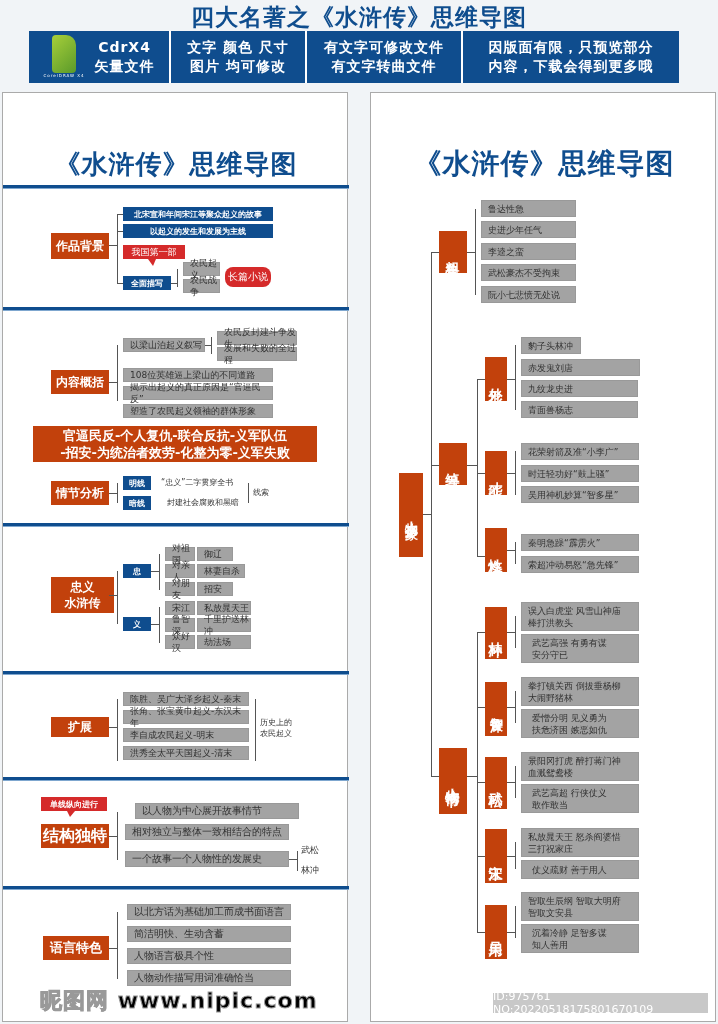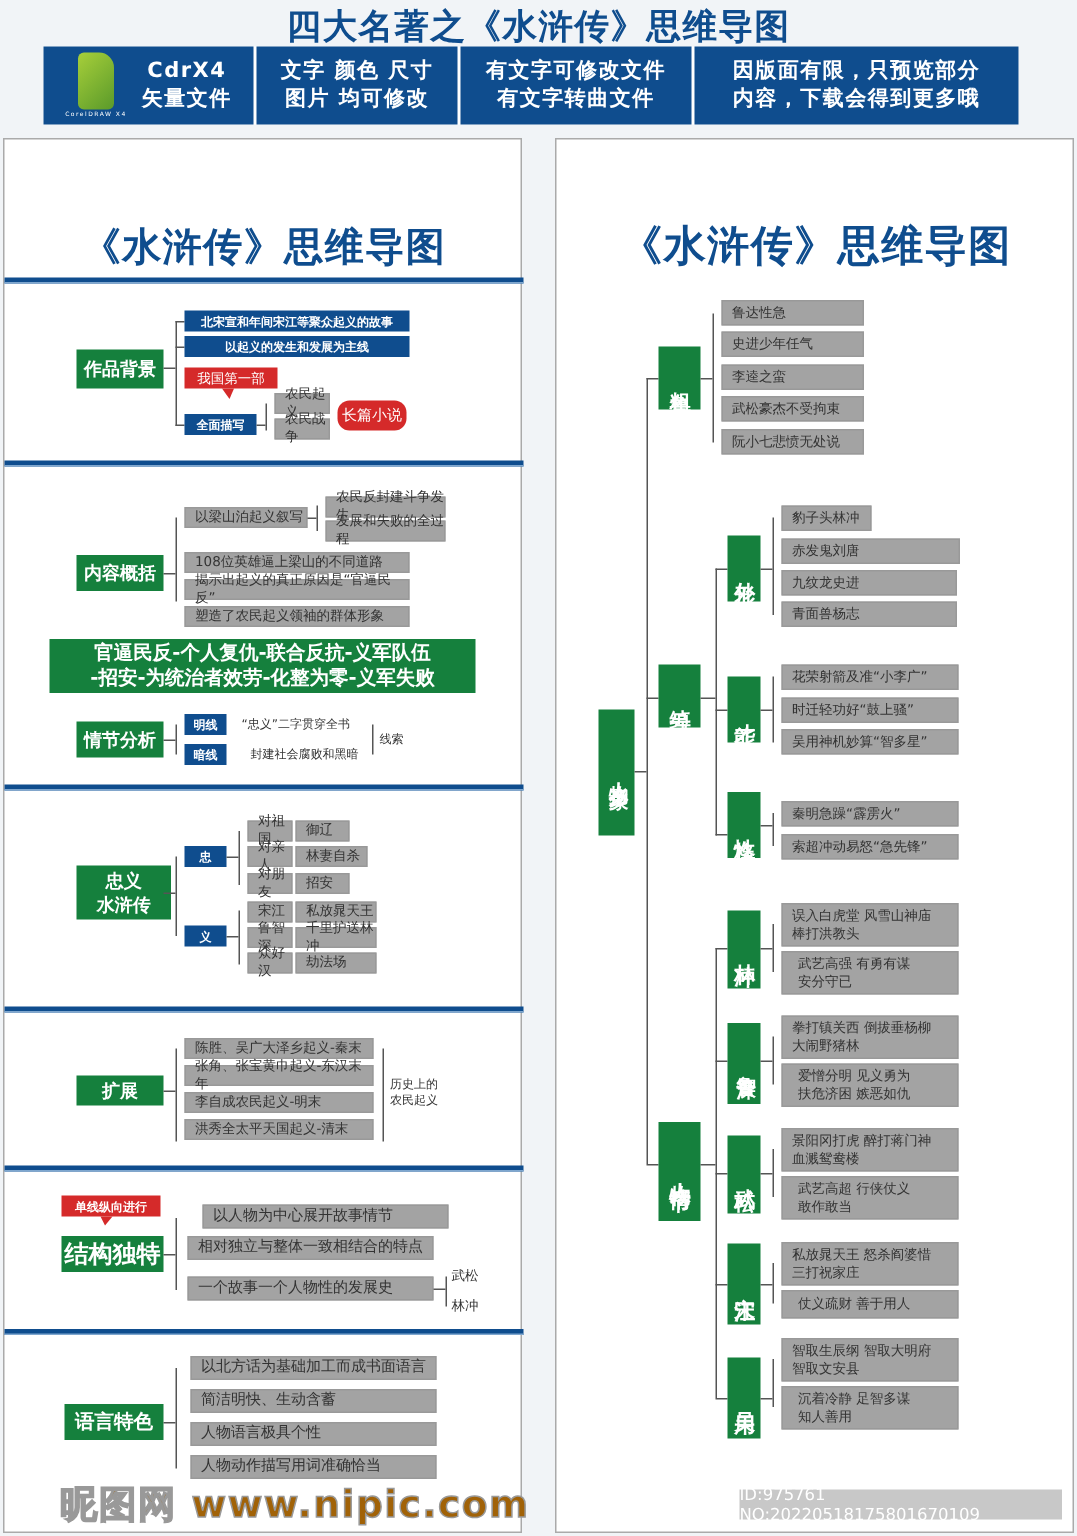--- a/index.html
+++ b/index.html
@@ -5,27 +5,27 @@
 *{box-sizing:border-box;margin:0;padding:0}
 body{width:718px;height:1024px;background:#f1f4f7;position:relative;overflow:hidden;font-family:"DejaVu Sans",sans-serif;color:#333}
 .abs{position:absolute}
 .top-title{left:0;top:2px;width:718px;text-align:center;font-size:23px;font-weight:bold;color:#0f4d8e;letter-spacing:1px}
 .banner{left:29px;top:31px;width:650px;height:52px;display:flex;gap:2px;background:#fff}
 .bcell{background:#0f4d8e;color:#fff;display:flex;flex-direction:column;justify-content:center;align-items:center;font-size:14px;font-weight:bold;line-height:19px;letter-spacing:1px}
 .logo{width:24px;height:38px;background:linear-gradient(135deg,#a7cf3a,#5a9a2a);border-radius:4px 10px 4px 4px;position:relative}
 .panel{background:#fff;border:1px solid #aaa}
 .ptitle{font-size:26px;font-weight:bold;color:#0f4d8e;text-align:center;letter-spacing:1px}
 .sep{height:4px;background:#0f4d8e;border-bottom:1px solid #7fa7cf}
-.node{position:absolute;background:#15803d;color:#fff;font-weight:bold;display:flex;align-items:center;justify-content:center;text-align:center}
+.node{position:absolute;background:#c2410c;color:#fff;font-weight:bold;display:flex;align-items:center;justify-content:center;text-align:center}
 .box{position:absolute;background:#a3a3a3;border:1px solid #999;font-size:9px;color:#333;display:flex;align-items:center;padding-left:6px;line-height:12px}
 .bluebar{position:absolute;background:#0f4d8e;color:#fff;font-size:8px;font-weight:bold;display:flex;align-items:center;justify-content:center}
 .red{position:absolute;background:#d52a2a;color:#fff;font-size:9px;display:flex;align-items:center;justify-content:center}
 .ln{position:absolute;background:#555}
 .vtext{writing-mode:vertical-rl;text-orientation:upright;letter-spacing:2px}
-.wm{left:40px;top:986px;font-size:25px;color:#a16207;font-weight:bold;-webkit-text-stroke:1px #999;letter-spacing:1px}
+.wm{left:40px;top:986px;font-size:22px;color:#000000;font-weight:bold;-webkit-text-stroke:1px #999;letter-spacing:1px}
 .idtag{left:493px;top:993px;width:215px;height:20px;background:#c8c8c8;color:#fff;font-size:11px;display:flex;align-items:center;justify-content:center}
 </style>
 </head>
 <body>
 
 <div class="abs top-title">四大名著之《水浒传》思维导图</div>
 <div class="abs banner">
   <div class="bcell" style="width:140px;flex-direction:row;gap:10px">
     <div style="display:flex;flex-direction:column;align-items:center">
       <div class="logo"></div>

